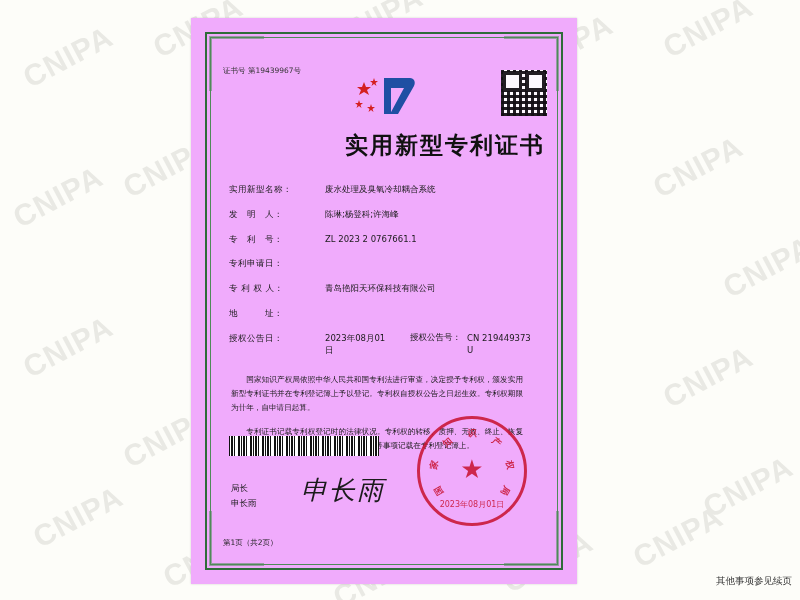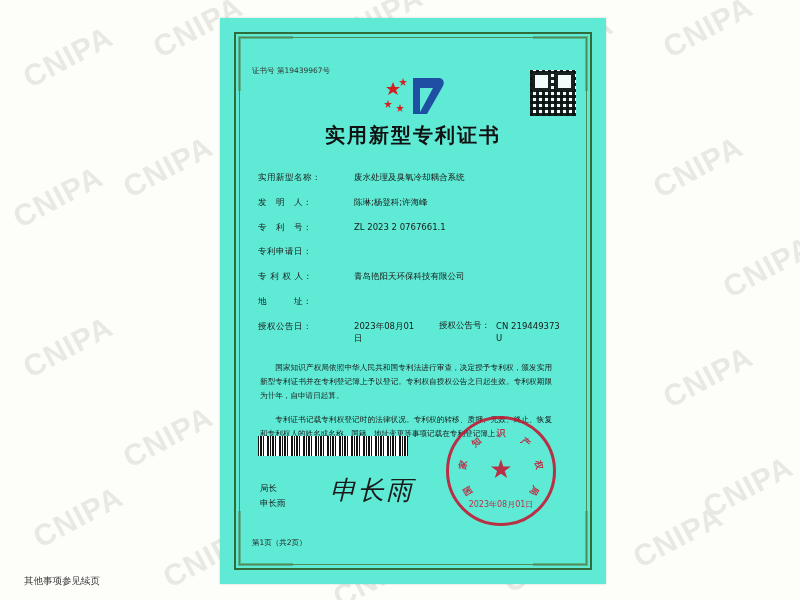--- a/index.html
+++ b/index.html
@@ -31,25 +31,25 @@
     letter-spacing: 1px;
     transform: rotate(-28deg);
     font-family: "Liberation Sans", sans-serif;
     user-select: none;
     pointer-events: none;
   }
 
   
   .sheet {
     position: absolute;
-    left: 220px;
+    left: 191px;
     top: 18px;
     width: 386px;
     height: 566px;
-    background: #5eead4;
+    background: #f0abfc;
     box-shadow: 0 0 2px rgba(0,0,0,0.18);
   }
   .sheet-inner-border {
     position: absolute;
     left: 14px;
     top: 14px;
     right: 14px;
     bottom: 14px;
     border: 2px solid #2f6c3a;
     box-sizing: border-box;
@@ -119,25 +119,26 @@
     content: "";
     position: absolute;
     width: 13px; height: 13px;
     border: 3px solid #111;
     background: #fff;
   }
   .qr::before { left: 2px; top: 2px; }
   .qr::after { right: 2px; top: 2px; }
 
   .title {
-    text-align: center;
-    font-size: 20px;
+    text-align: right;
+    font-size: 23px;
     font-weight: bold;
     color: #111;
     letter-spacing: 2px;
+    margin-top: 8px;
     font-family: "DejaVu Sans", sans-serif;
   }
 
   .fields {
     margin-top: 22px;
     padding-left: 6px;
     padding-right: 6px;
   }
   .field {
     display: flex;
@@ -261,21 +262,21 @@
     text-align: left;
     font-size: 7.5px;
     color: #222;
   }
 
   .footer-note {
     position: absolute;
     left: 0;
     right: 8px;
     bottom: 12px;
-    text-align: left;
+    text-align: right;
     font-size: 9.5px;
     color: #333;
     padding-left: 24px;
   }
 </style>
 </head>
 <body>
 
 <div class="page">
 

